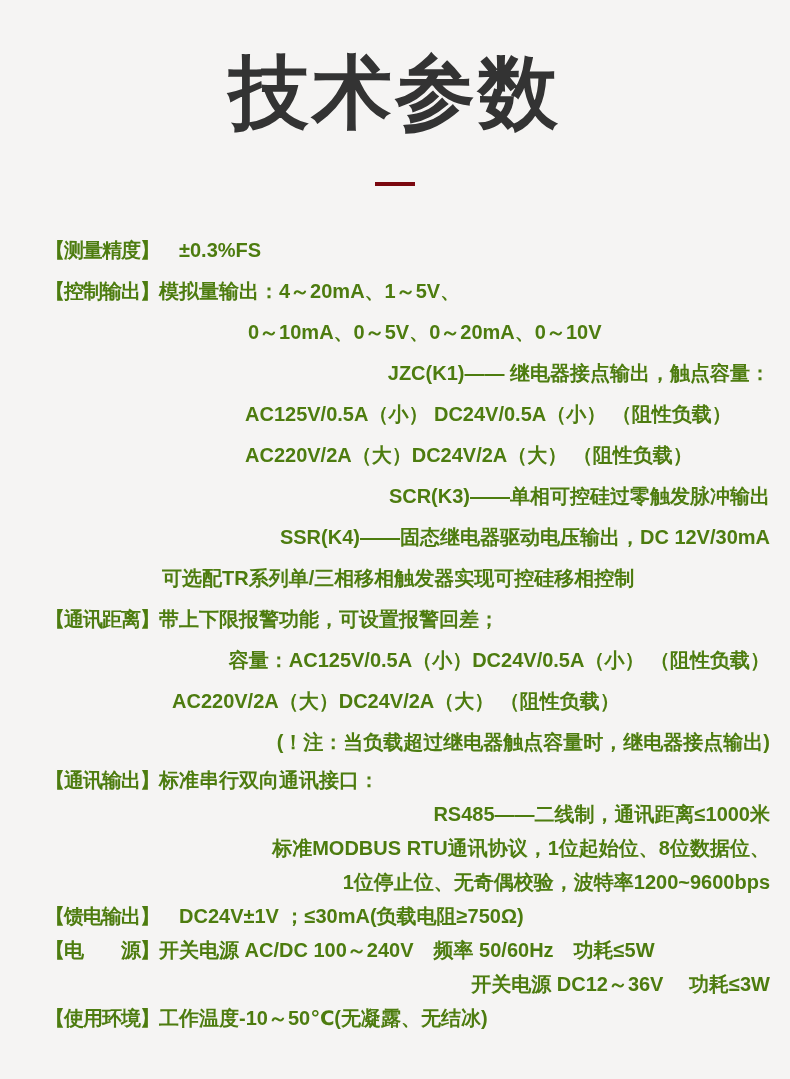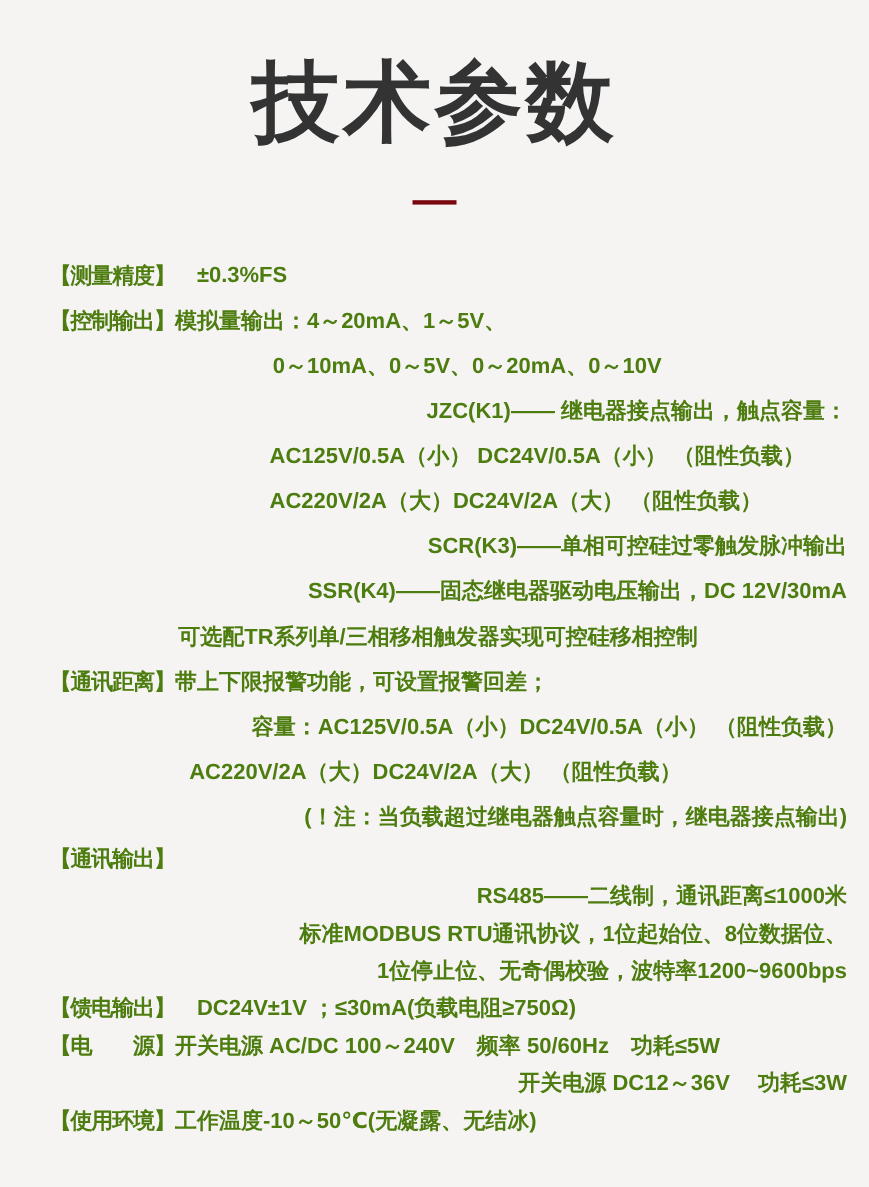--- a/index.html
+++ b/index.html
@@ -92,21 +92,21 @@
   <div class="spec-row ind1">
     <span class="spec-value">容量：AC125V/0.5A（小）DC24V/0.5A（小） （阻性负载）</span>
   </div>
   <div class="spec-row ind1c">
     <span class="spec-value">AC220V/2A（大）DC24V/2A（大） （阻性负载）</span>
   </div>
   <div class="spec-row ind1">
     <span class="spec-value">(！注：当负载超过继电器触点容量时，继电器接点输出)</span>
   </div>
   <div class="spec-row tight">
-    <span class="spec-label">【通讯输出】</span>
+    <span class="spec-label">【通讯输出】</span><span class="spec-value">标准串行双向通讯接口：</span>
   </div>
   <div class="spec-row tight ind1">
     <span class="spec-value">RS485——二线制，通讯距离≤1000米</span>
   </div>
   <div class="spec-row tight ind1">
     <span class="spec-value">标准MODBUS RTU通讯协议，1位起始位、8位数据位、</span>
   </div>
   <div class="spec-row tight ind1">
     <span class="spec-value">1位停止位、无奇偶校验，波特率1200~9600bps</span>
   </div>

